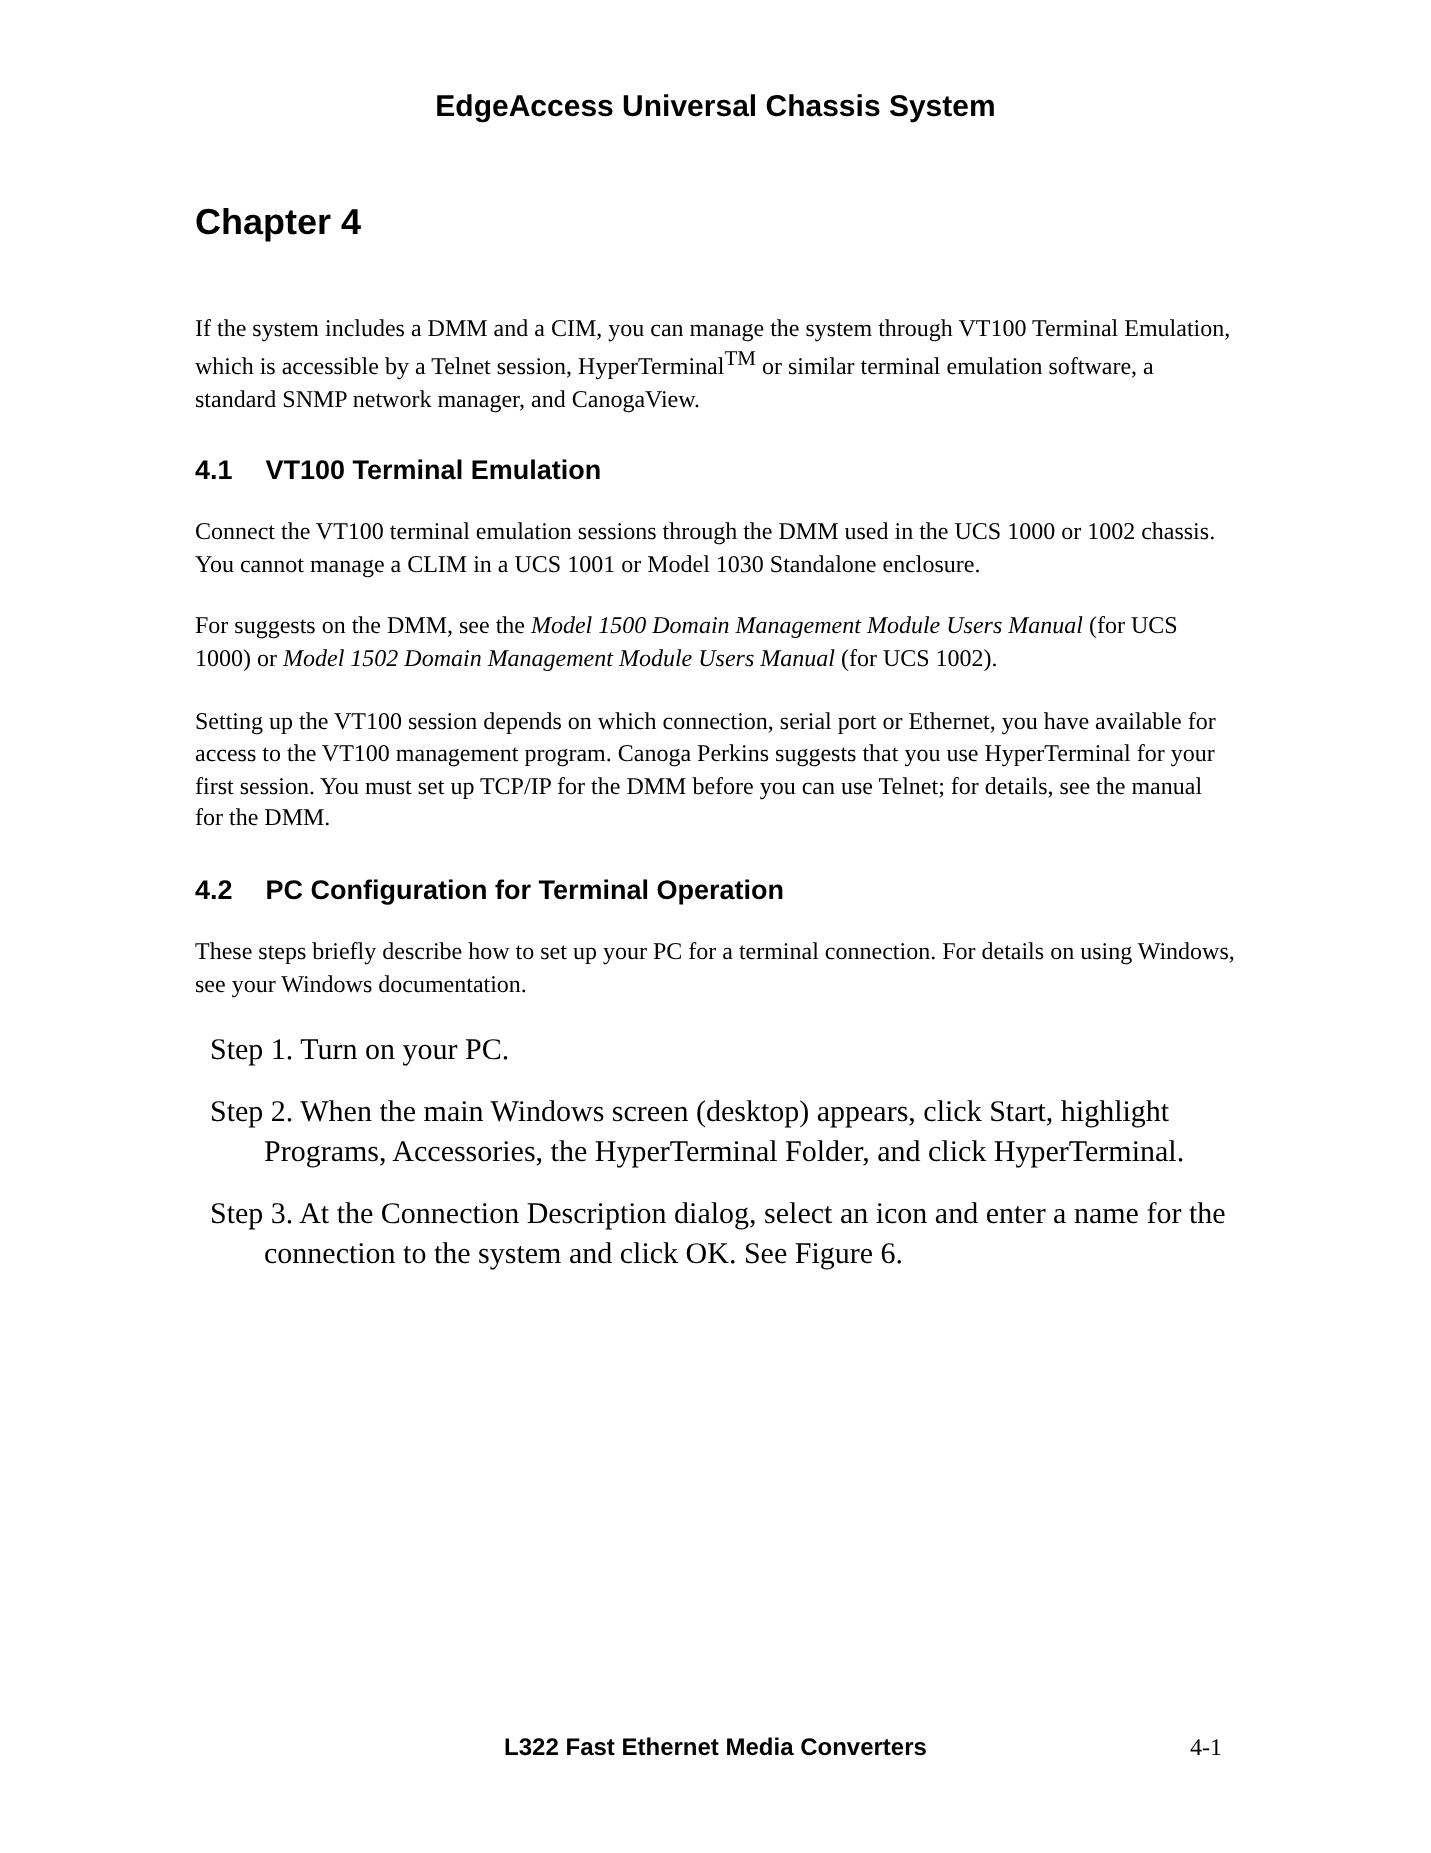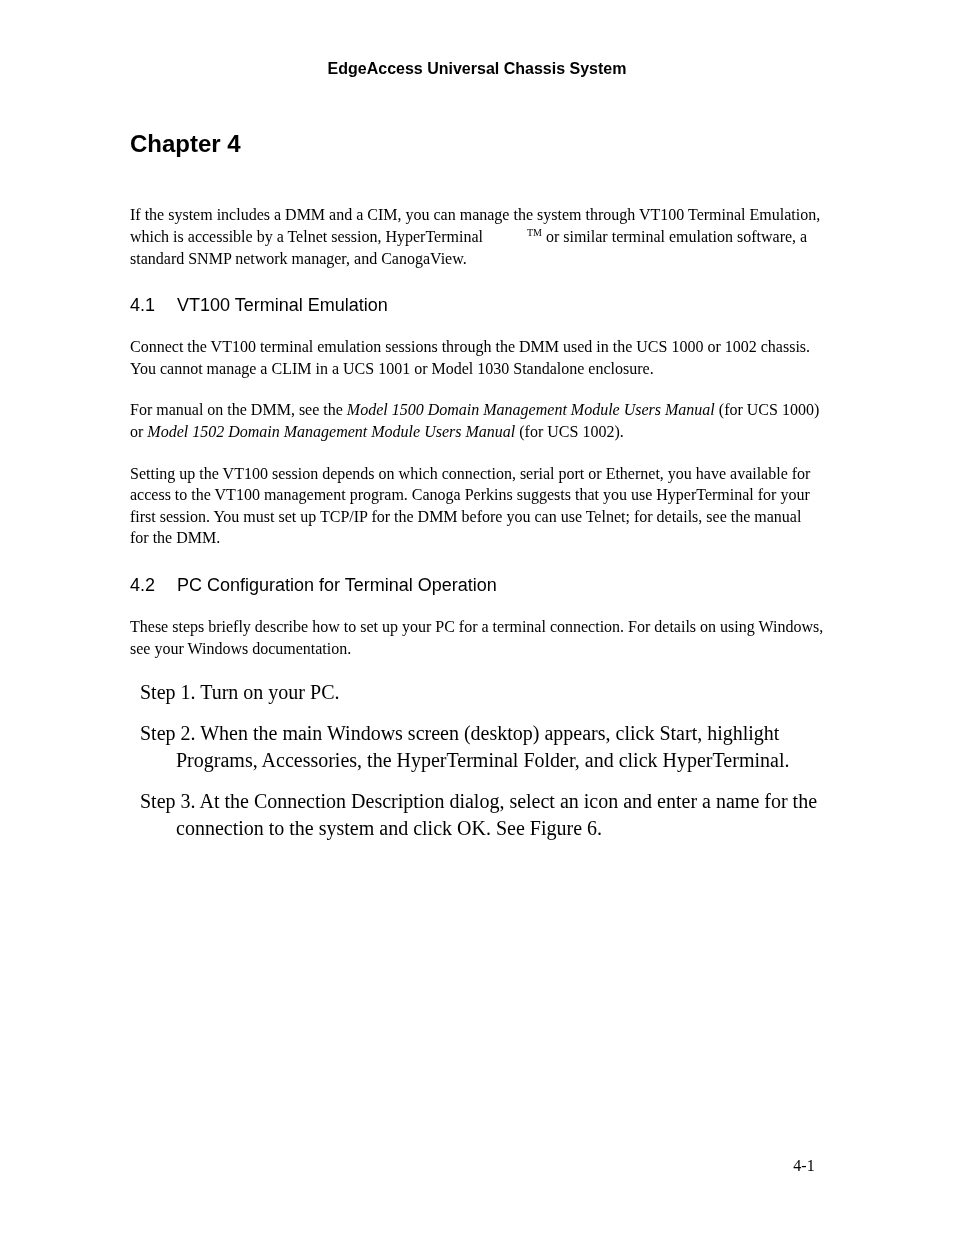--- a/index.html
+++ b/index.html
@@ -12,62 +12,61 @@
       height: 1235px;
       background: #ffffff;
       font-family: "Times New Roman", Times, serif;
       color: #000000;
       position: relative;
       padding: 60px 130px 60px 130px;
     }
     .header-title {
       font-family: Arial, Helvetica, sans-serif;
       font-weight: bold;
-      font-size: 16px;
+      font-size: 20px;
       text-align: center;
       margin-bottom: 50px;
     }
     .chapter-title {
       font-family: Arial, Helvetica, sans-serif;
       font-weight: bold;
       font-size: 24px;
       line-height: 1.3;
       margin-bottom: 45px;
     }
     .body-para {
       font-size: 16px;
       line-height: 1.35;
       margin-bottom: 20px;
     }
     .section-heading {
       font-family: Arial, Helvetica, sans-serif;
-      font-weight: normal;
+      font-weight: bold;
       font-size: 18px;
       margin-top: 26px;
       margin-bottom: 20px;
     }
     .section-number {
       display: inline-block;
       margin-right: 22px;
     }
     .italic {
       font-style: italic;
     }
     .step {
       font-size: 20px;
       line-height: 1.35;
       margin-bottom: 14px;
       padding-left: 36px;
       text-indent: -36px;
       margin-left: 10px;
     }
     .sup {
-      font-size: 10px;
+      font-size: 14px;
       vertical-align: super;
-      margin-left: 44px;
     }
     .footer {
       position: absolute;
       bottom: 60px;
       left: 130px;
       right: 130px;
       display: flex;
       justify-content: space-between;
       align-items: baseline;
     }
@@ -100,31 +99,32 @@
   <span>If the system includes a DMM and a CIM, you can manage the system through VT100 Terminal Emulation, which is accessible by a Telnet session, HyperTerminal</span><span class="sup">TM</span><span> or similar terminal emulation software, a standard SNMP network manager, and CanogaView.</span>
 </p>
 
 <h2 class="section-heading">
   <span class="section-number">4.1</span><span>VT100 Terminal Emulation</span>
 </h2>
 
 <p class="body-para">Connect the VT100 terminal emulation sessions through the DMM used in the UCS 1000 or 1002 chassis.  You cannot manage a CLIM in a UCS 1001 or Model 1030 Standalone enclosure.</p>
 
 <p class="body-para">
-  <span>For manual on the DMM, see the </span><span class="italic">Model 1500 Domain Management Module Users Manual</span><span> (for UCS 1000) or </span><span class="italic">Model 1502 Domain Management Module Users Manual</span><span> (for UCS 1002).</span>
+  <span>For suggests on the DMM, see the </span><span class="italic">Model 1500 Domain Management Module Users Manual</span><span> (for UCS 1000) or </span><span class="italic">Model 1502 Domain Management Module Users Manual</span><span> (for UCS 1002).</span>
 </p>
 
 <p class="body-para">Setting up the VT100 session depends on which connection, serial port or Ethernet, you have available for access to the VT100 management program.  Canoga Perkins suggests that you use HyperTerminal for your first session.  You must set up TCP/IP for the DMM before you can use Telnet; for details, see the manual for the DMM.</p>
 
 <h2 class="section-heading">
   <span class="section-number">4.2</span><span>PC Configuration for Terminal Operation</span>
 </h2>
 
 <p class="body-para">These steps briefly describe how to set up your PC for a terminal connection.  For details on using Windows, see your Windows documentation.</p>
 
 <p class="step">Step 1.  Turn on your PC.</p>
 <p class="step">Step 2.  When the main Windows screen (desktop) appears, click Start, highlight Programs, Accessories, the HyperTerminal Folder, and click HyperTerminal.</p>
 <p class="step">Step 3.  At the Connection Description dialog, select an icon and enter a name for the connection to the system and click OK.  See Figure 6.</p>
 
 <div class="footer">
   <div class="footer-spacer"></div>
+  <div class="footer-title">L322 Fast Ethernet Media Converters</div>
   <div class="footer-page">4-1</div>
 </div>
 
 </body></html>

